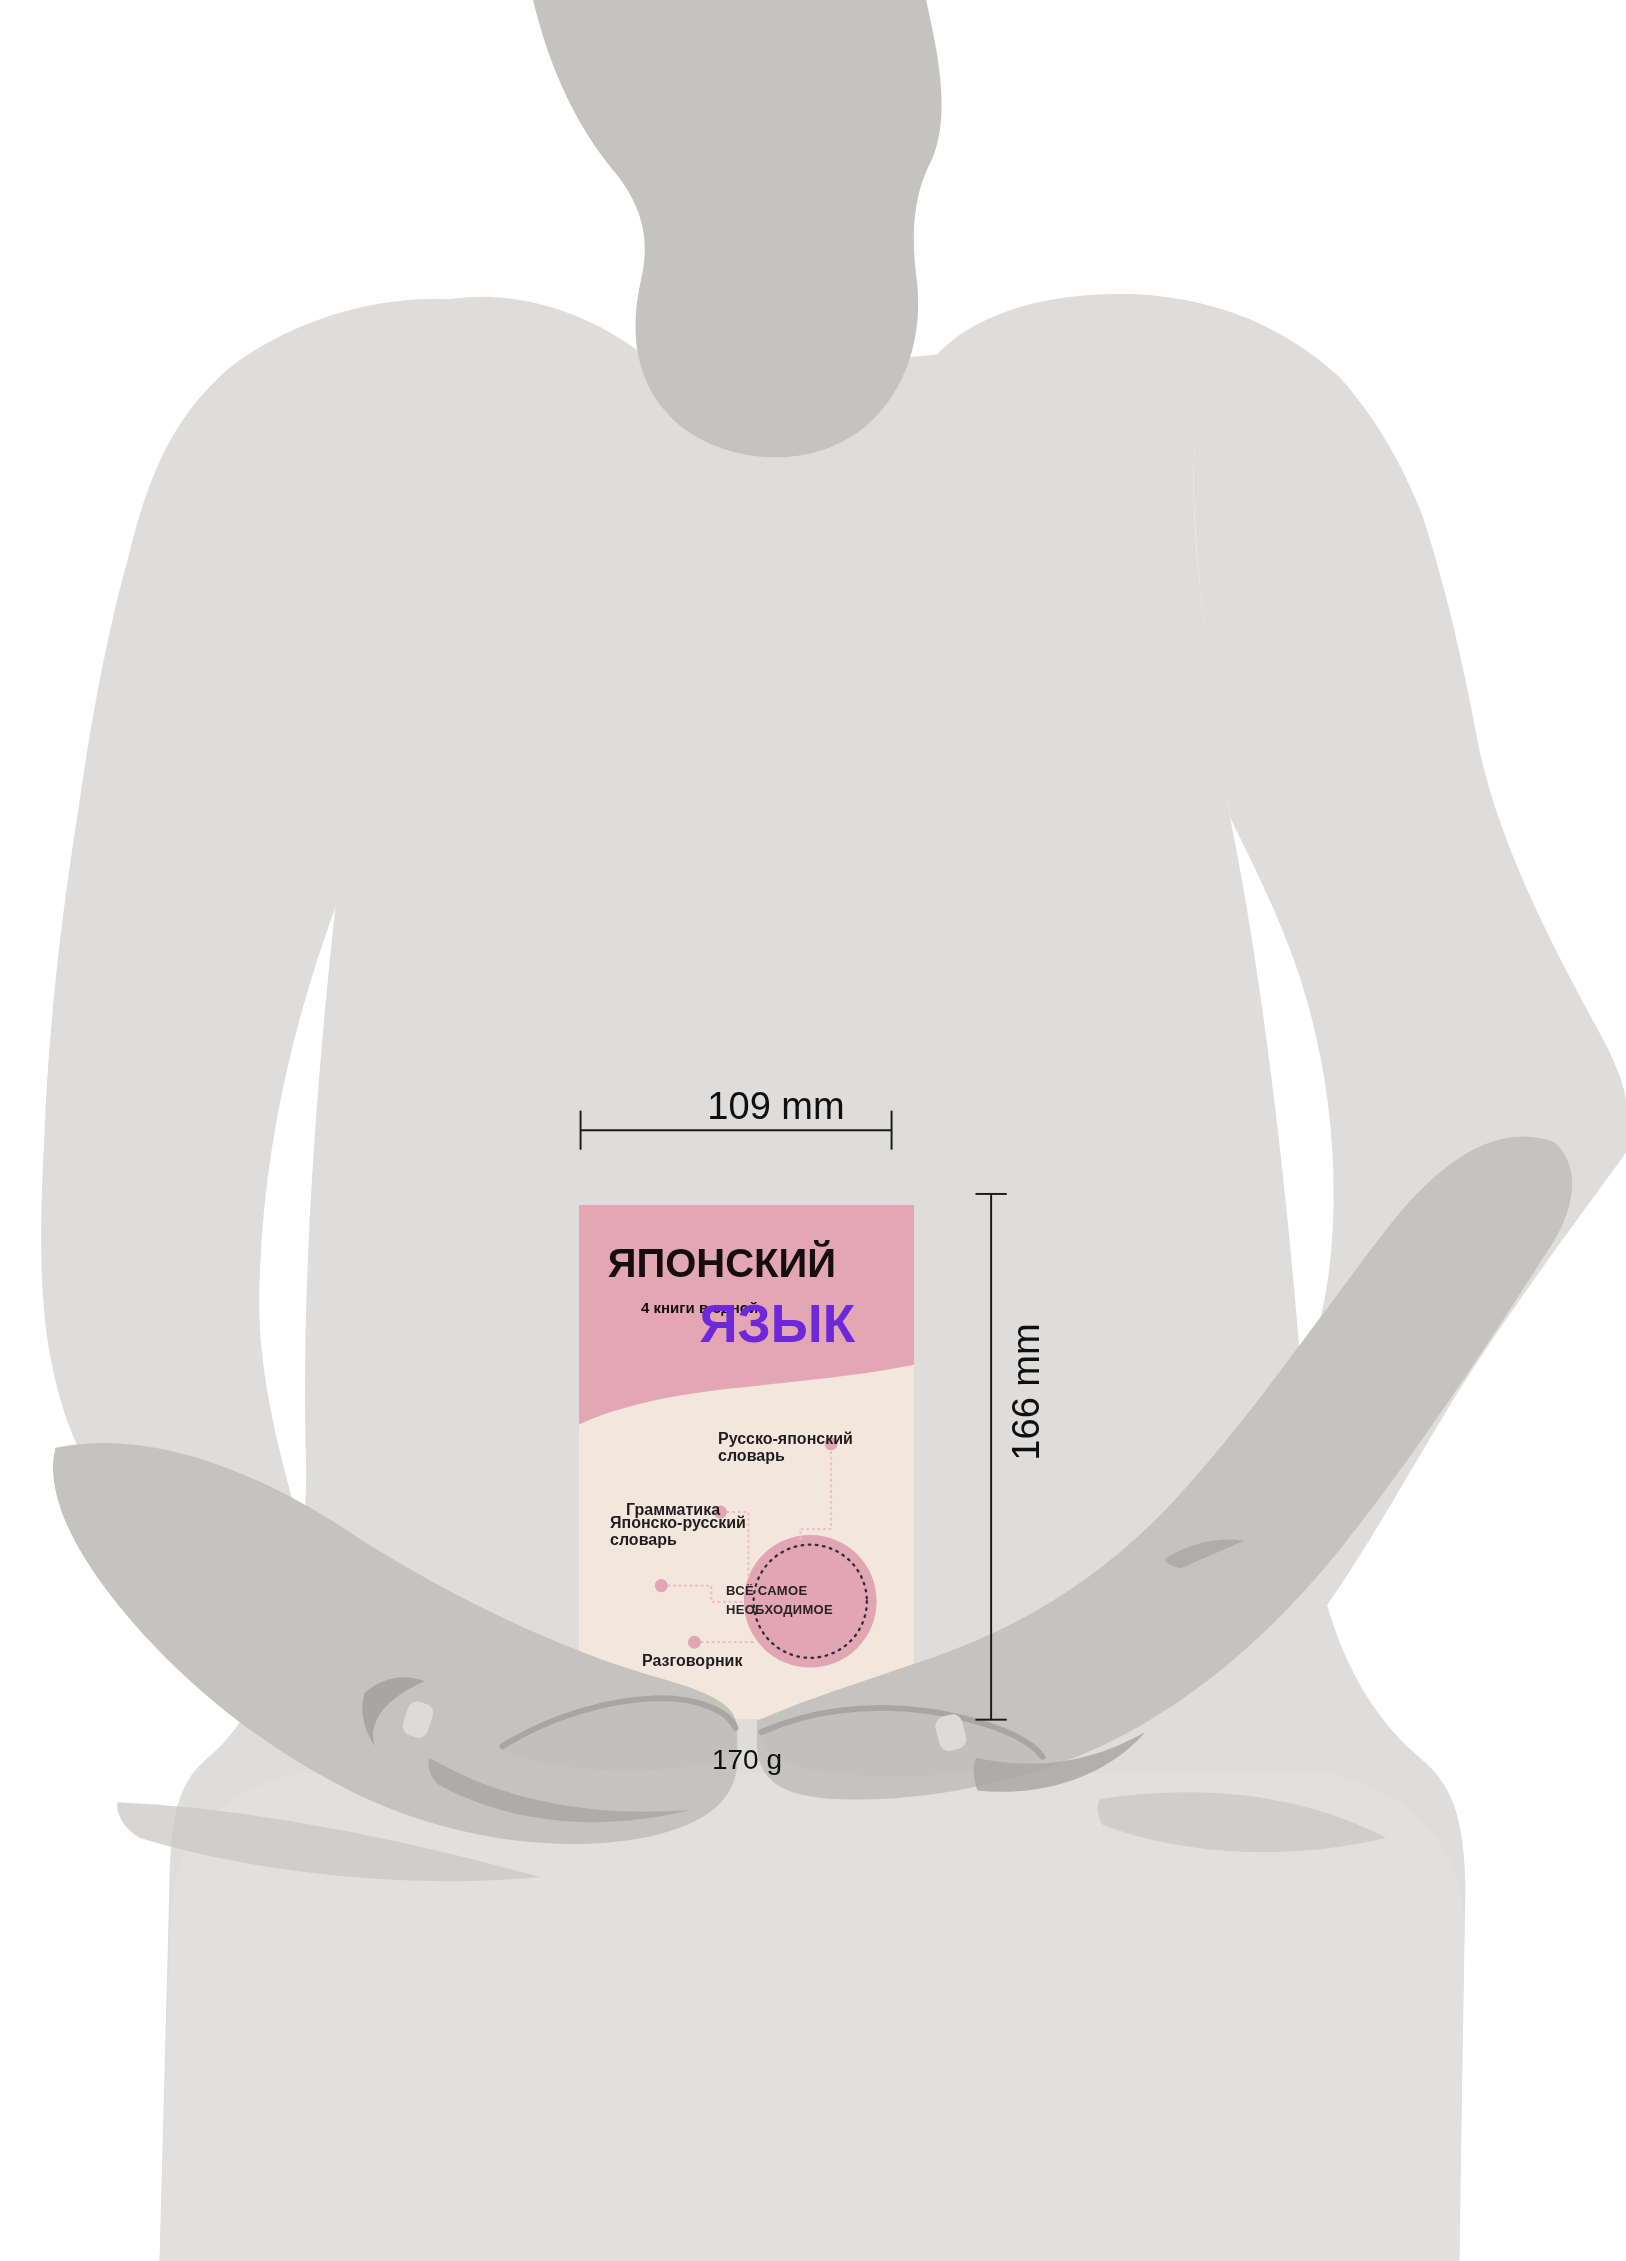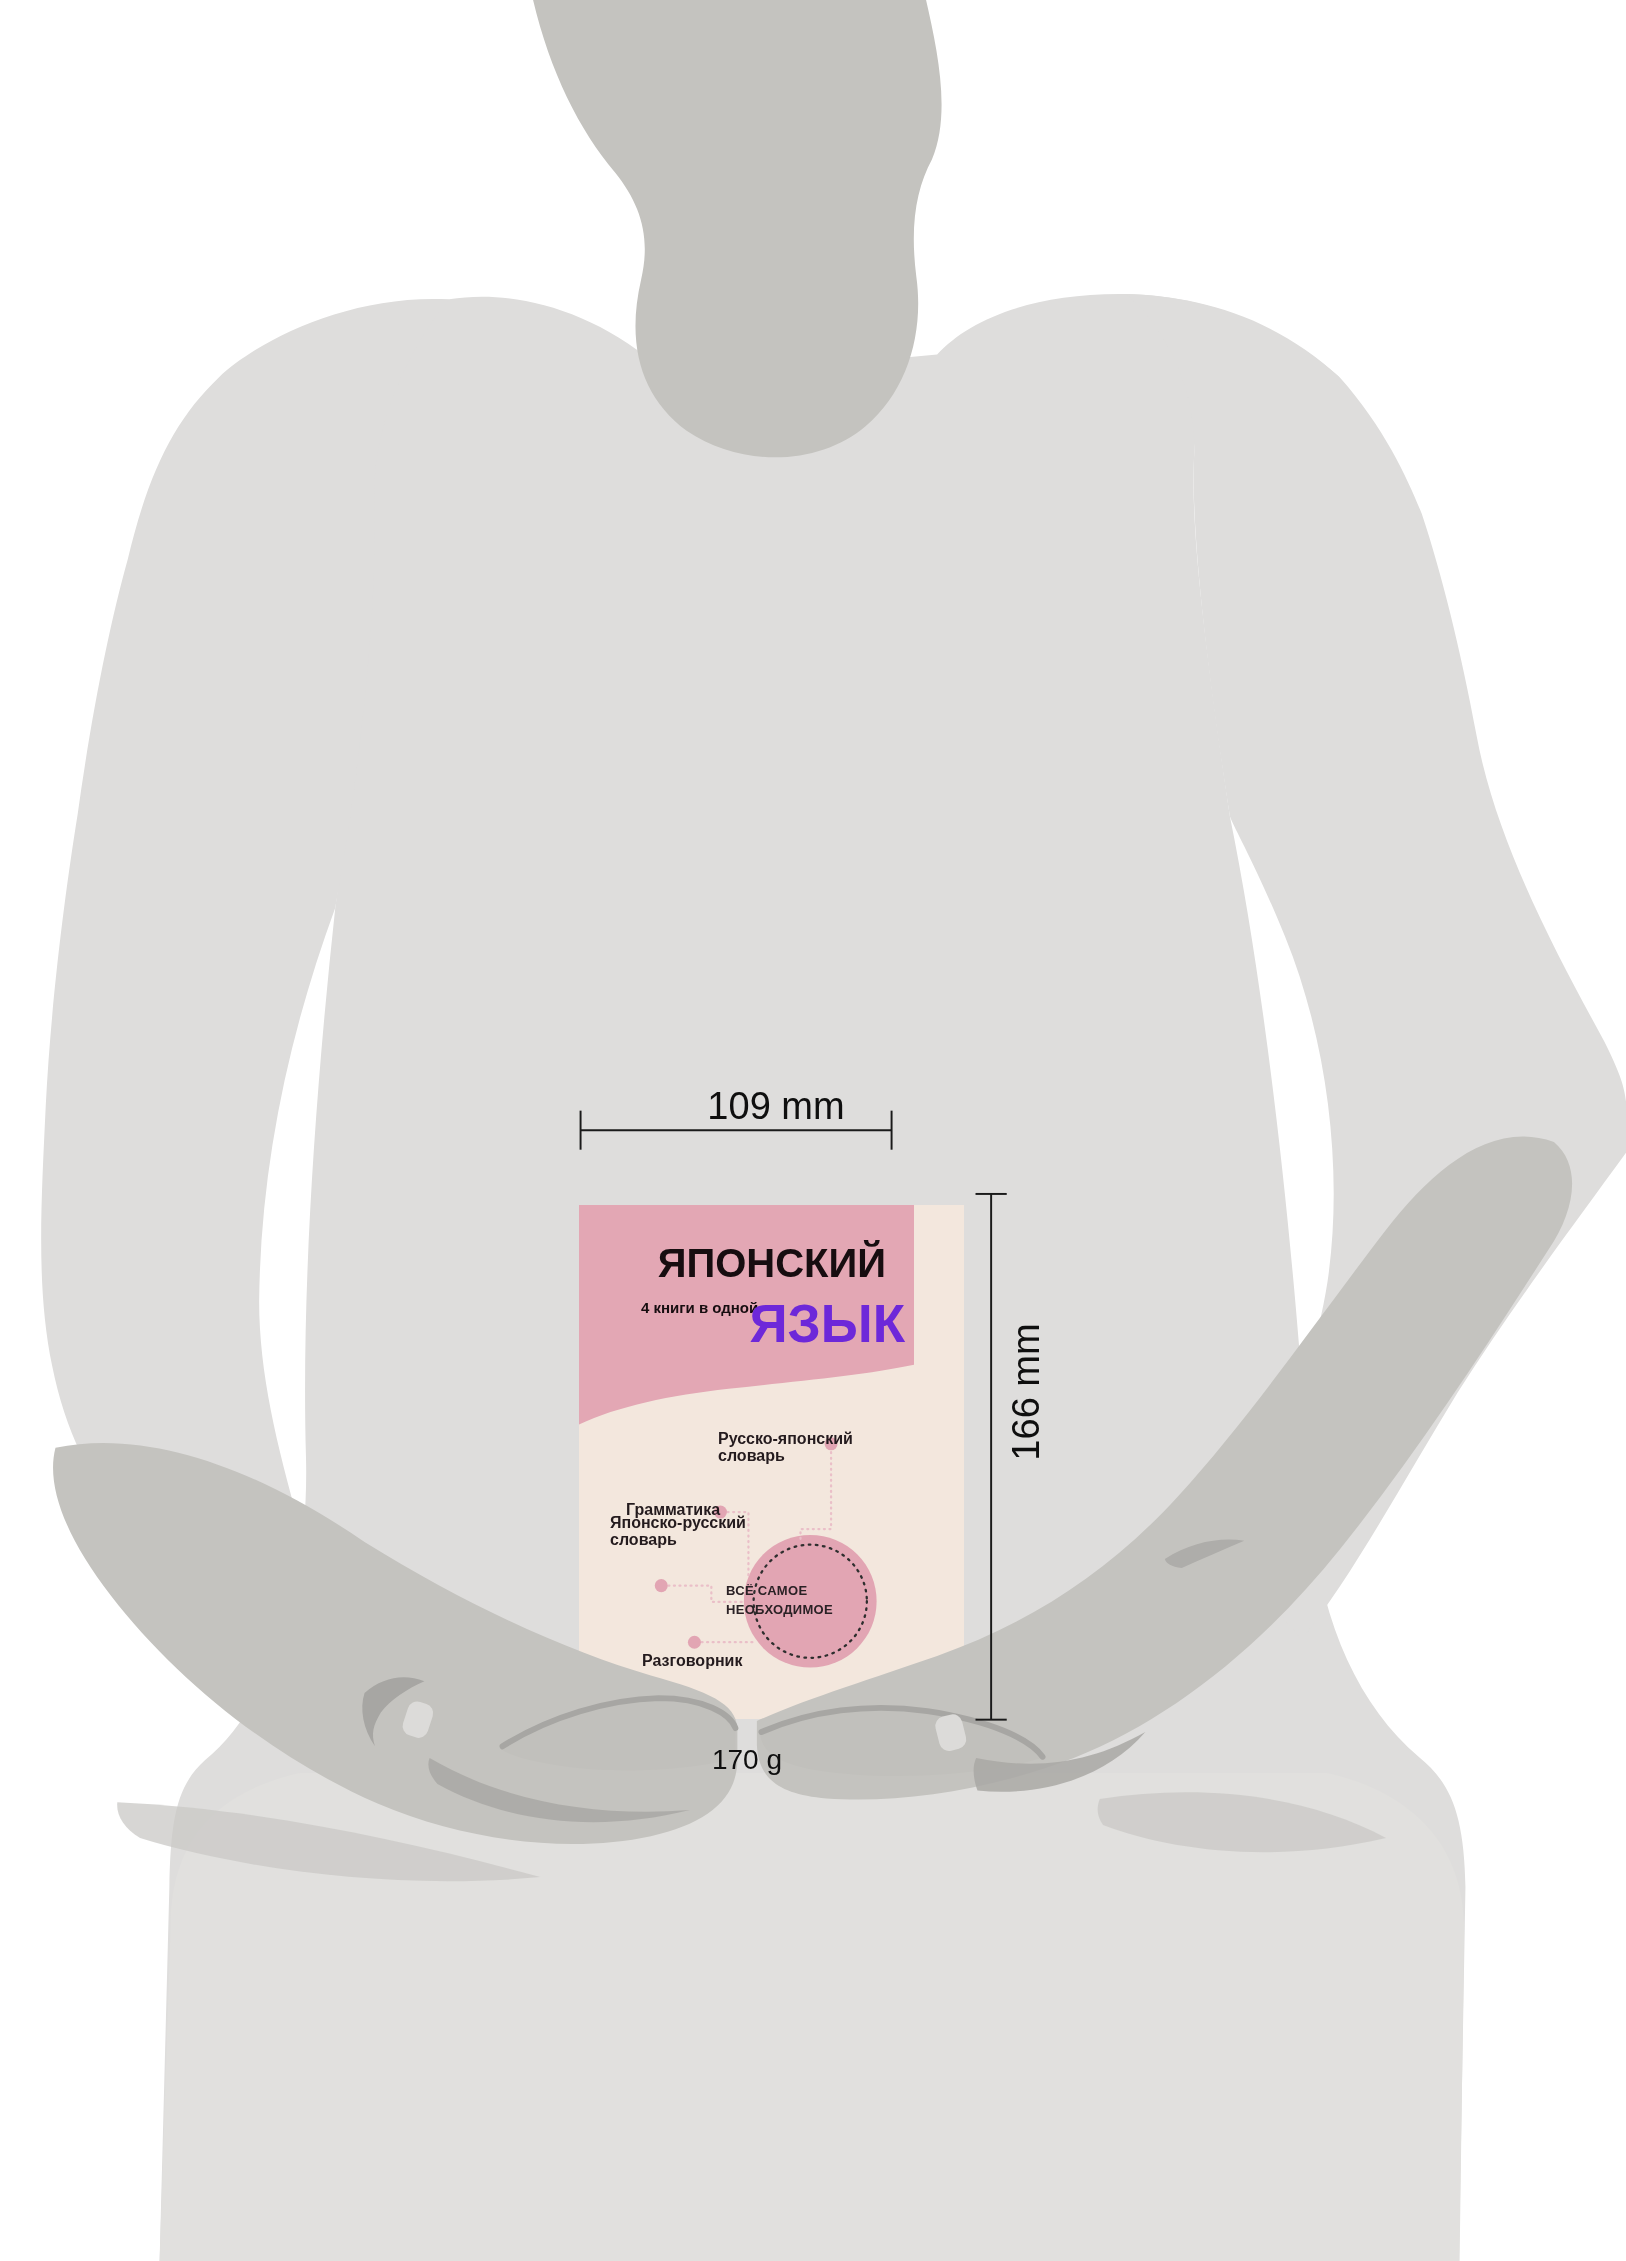--- a/index.html
+++ b/index.html
@@ -3,21 +3,21 @@
 <meta charset="utf-8">
 <style>
   html,body{margin:0;padding:0;background:#ffffff;}
   .stage{
     position:relative;width:1627px;height:2261px;background:#ffffff;overflow:hidden;
     font-family:"Liberation Sans","DejaVu Sans",sans-serif;
   }
   .stage svg{position:absolute;left:0;top:0;}
   
   .book{
-    position:absolute;left:579px;top:1205px;width:385px;height:514px;
+    position:absolute;left:579px;top:1205px;width:335px;height:514px;
     background:#f3e7dd;overflow:hidden;z-index:2;
   }
   .book-header-svg{position:absolute;left:0;top:0;width:335px;height:224px;}
   .book-title1{
     position:absolute;right:78px;top:36px;font-size:40px;font-weight:700;
     letter-spacing:0px;color:#170d10;white-space:nowrap;
   }
   .book-subtitle{
     position:absolute;left:62px;top:94px;font-size:15px;font-weight:700;
     color:#170d10;white-space:nowrap;

